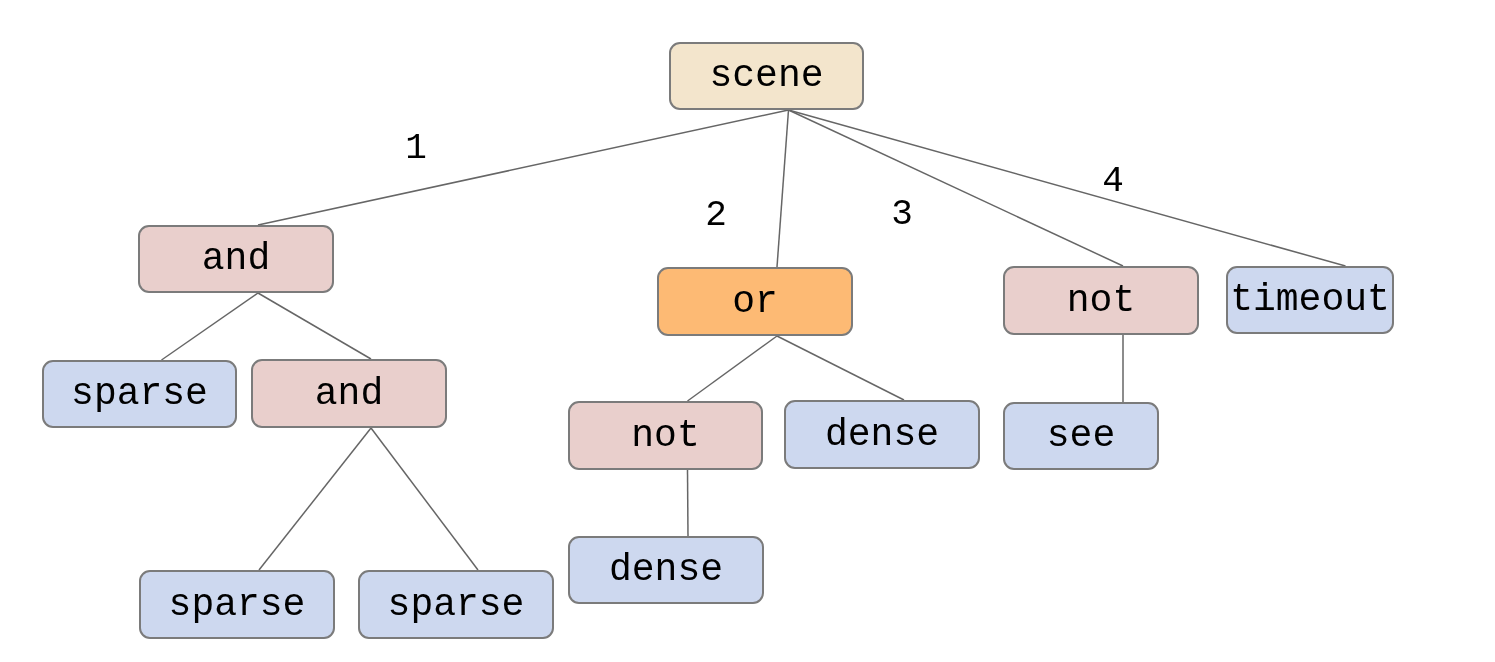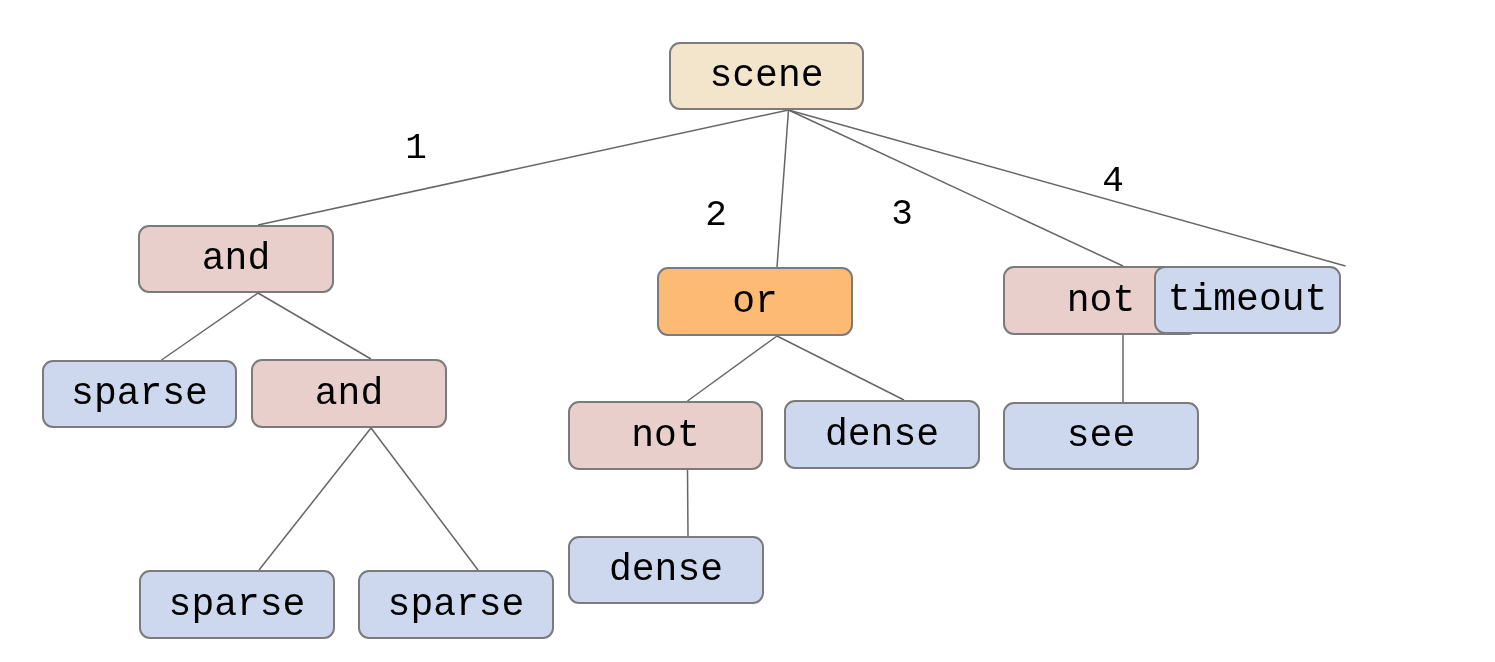--- a/index.html
+++ b/index.html
@@ -58,26 +58,26 @@
       <line x1="1101" y1="335" x2="1101" y2="402" stroke="#666666" stroke-width="1.5"></line>
       <line x1="665.5" y1="470" x2="666" y2="536" stroke="#666666" stroke-width="1.5"></line>
       <line x1="349" y1="428" x2="237" y2="570" stroke="#666666" stroke-width="1.5"></line>
       <line x1="349" y1="428" x2="456" y2="570" stroke="#666666" stroke-width="1.5"></line>
     </svg>
   <div id="node-layer">
       <div class="node" style="left: 669px; top: 42px; width: 195px; height: 68px; background: rgb(243, 229, 204); border-color: rgb(123, 123, 123); color: rgb(0, 0, 0);">scene</div>
       <div class="node" style="left: 138px; top: 225px; width: 196px; height: 68px; background: rgb(233, 207, 204); border-color: rgb(123, 123, 123); color: rgb(0, 0, 0);">and</div>
       <div class="node" style="left: 657px; top: 267px; width: 196px; height: 69px; background: #fdba74; border-color: rgb(123, 123, 123); color: rgb(0, 0, 0);">or</div>
       <div class="node" style="left: 1003px; top: 266px; width: 196px; height: 69px; background: rgb(233, 207, 204); border-color: rgb(123, 123, 123); color: rgb(0, 0, 0);">not</div>
-      <div class="node" style="left: 1154px; top: 266px; width: 187px; height: 68px; background: rgb(205, 216, 239); border-color: rgb(123, 123, 123); color: rgb(0, 0, 0);">timeout</div>
+      <div class="node" style="left: 1226px; top: 266px; width: 168px; height: 68px; background: rgb(205, 216, 239); border-color: rgb(123, 123, 123); color: rgb(0, 0, 0);">timeout</div>
       <div class="node" style="left: 42px; top: 360px; width: 195px; height: 68px; background: rgb(205, 216, 239); border-color: rgb(123, 123, 123); color: rgb(0, 0, 0);">sparse</div>
       <div class="node" style="left: 251px; top: 359px; width: 196px; height: 69px; background: rgb(233, 207, 204); border-color: rgb(123, 123, 123); color: rgb(0, 0, 0);">and</div>
       <div class="node" style="left: 568px; top: 401px; width: 195px; height: 69px; background: rgb(233, 207, 204); border-color: rgb(123, 123, 123); color: rgb(0, 0, 0);">not</div>
       <div class="node" style="left: 784px; top: 400px; width: 196px; height: 69px; background: rgb(205, 216, 239); border-color: rgb(123, 123, 123); color: rgb(0, 0, 0);">dense</div>
-      <div class="node" style="left: 1003px; top: 402px; width: 196px; height: 68px; background: rgb(205, 216, 239); border-color: rgb(123, 123, 123); color: rgb(0, 0, 0);">see</div>
+      <div class="node" style="left: 1003px; top: 402px; width: 156px; height: 68px; background: rgb(205, 216, 239); border-color: rgb(123, 123, 123); color: rgb(0, 0, 0);">see</div>
       <div class="node" style="left: 139px; top: 570px; width: 196px; height: 69px; background: rgb(205, 216, 239); border-color: rgb(123, 123, 123); color: rgb(0, 0, 0);">sparse</div>
       <div class="node" style="left: 358px; top: 570px; width: 196px; height: 69px; background: rgb(205, 216, 239); border-color: rgb(123, 123, 123); color: rgb(0, 0, 0);">sparse</div>
       <div class="node" style="left: 568px; top: 536px; width: 196px; height: 68px; background: rgb(205, 216, 239); border-color: rgb(123, 123, 123); color: rgb(0, 0, 0);">dense</div>
     </div>
 <div class="edge-label" style="left: 416px; top: 149px; color: rgb(0, 0, 0);">1</div>
     <div class="edge-label" style="left: 716px; top: 216px; color: rgb(0, 0, 0);">2</div>
     <div class="edge-label" style="left: 902px; top: 215px; color: rgb(0, 0, 0);">3</div>
     <div class="edge-label" style="left: 1113px; top: 182px; color: rgb(0, 0, 0);">4</div>
   </div>
 

